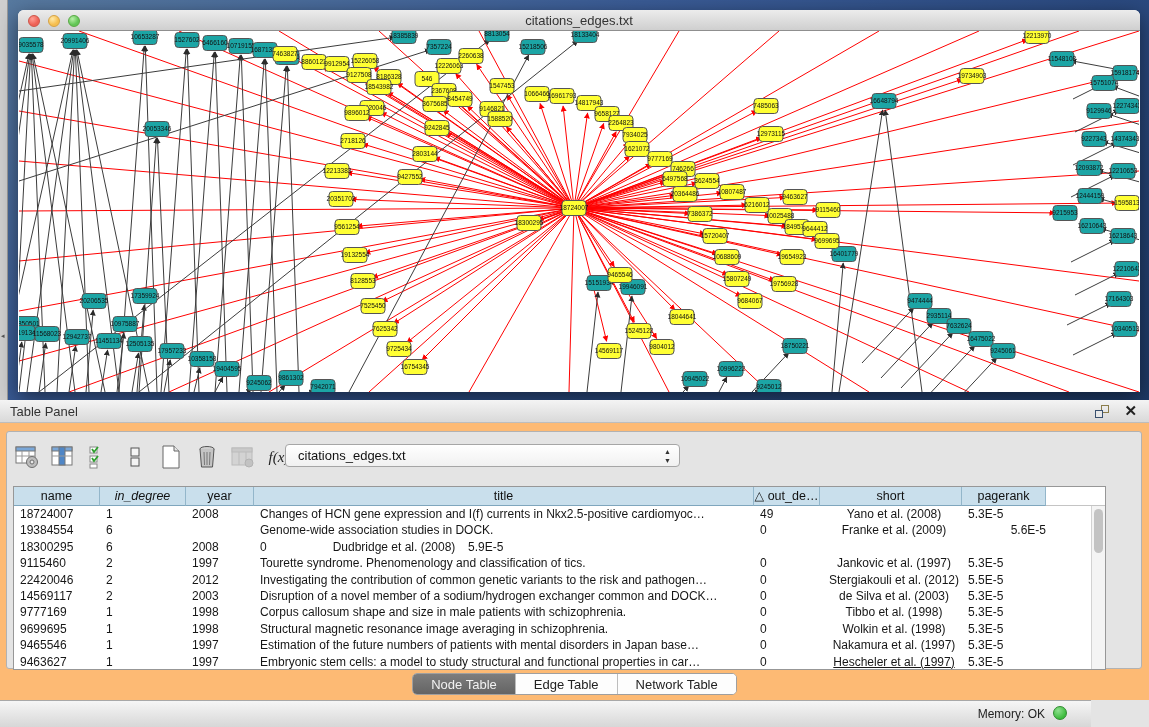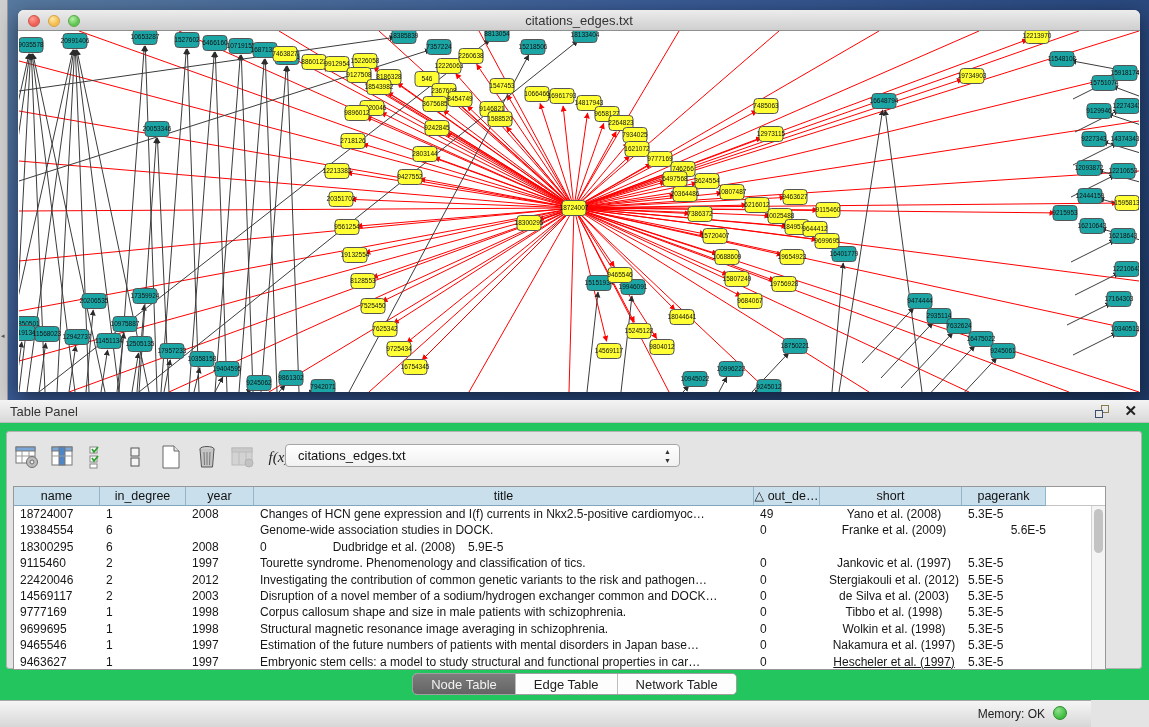--- a/index.html
+++ b/index.html
@@ -27,21 +27,21 @@
   .tl.green { left:50px; background:radial-gradient(circle at 35% 30%,#b8f0a8,#62c656 60%); border:1px solid #58a943; }
   #graph-canvas { position:absolute; left:1px; top:21px; width:1120px; height:361px;
                   background:#fff; overflow:hidden; }
   #graph-svg { display:block; }
   .edge-red { stroke:#ff0000; stroke-width:1; }
   .edge-black { stroke:#3c3c3c; stroke-width:1; }
   .node-label { font-family:"Liberation Sans",sans-serif; font-size:6.5px; fill:#111;
                 text-anchor:middle; }
 
   
-  #table-panel { position:absolute; left:0; top:400px; width:1149px; height:300px; background:#22c55e; }
+  #table-panel { position:absolute; left:0; top:400px; width:1149px; height:300px; background:#fdba74; }
   #tp-header { position:absolute; left:0; top:0; width:100%; height:23px;
                background:linear-gradient(#f4f4f4,#d9d9d9); border-bottom:1px solid #bdbdbd; }
   #tp-header .tp-title { position:absolute; left:10px; top:4px; font-size:13px; color:#333; }
   #float-icon { position:absolute; right:40px; top:5px; width:14px; height:13px; cursor:pointer; }
   #float-icon .sq1 { position:absolute; left:0; bottom:0; width:8px; height:8px; border:1.5px solid #39506e; background:#e8e8e8; }
   #float-icon .sq2 { position:absolute; right:0; top:0; width:8px; height:8px; border:1.5px solid #8b7d4a; background:transparent; }
   #close-x { position:absolute; right:12px; top:2px; font-size:15px; font-weight:bold; color:#222; cursor:pointer; }
 
   #tp-border { position:absolute; left:6px; top:31px; width:1136px; height:238px;
                border:1px solid #b2b2b2; border-radius:3px; background:#e4e4e4; }
@@ -888,21 +888,21 @@
     </div>
 
     <div id="table-select">
       <span class="val">citations_edges.txt</span>
       <span class="steppers">▲<br>▼</span>
     </div>
 
     <div id="data-table">
       <div class="thead">
           <div class="th" style="width: 86px;">name</div>
-          <div class="th" style="width: 86px;">in_degree</div>
+          <div class="th" style="width: 86px; font-style: italic;">in_degree</div>
           <div class="th" style="width: 68px;">year</div>
           <div class="th" style="width: 500px;">title</div>
           <div class="th" style="width: 66px;">△ out_de…</div>
           <div class="th" style="width: 142px;">short</div>
           <div class="th" style="width: 84px;">pagerank</div>
           <div class="th filler" style="flex: 1 1 0%;"></div>
         </div>
       <div>
           <div class="trow">
             <div class="td" style="width: 86px; text-align: left;">18724007</div>

